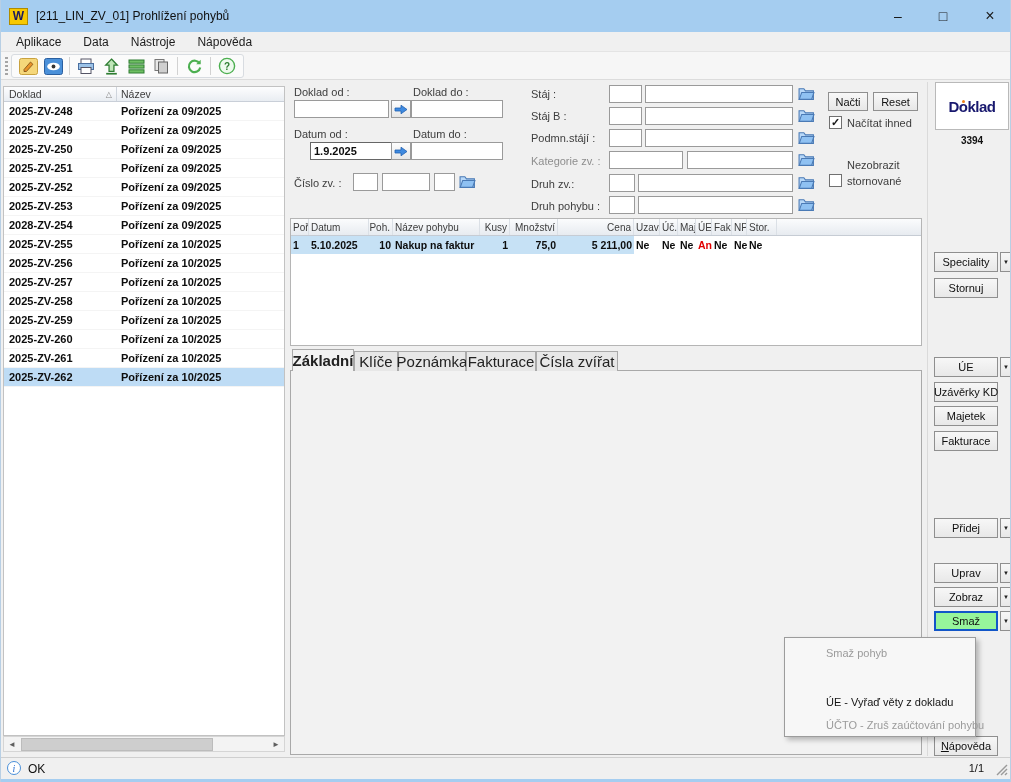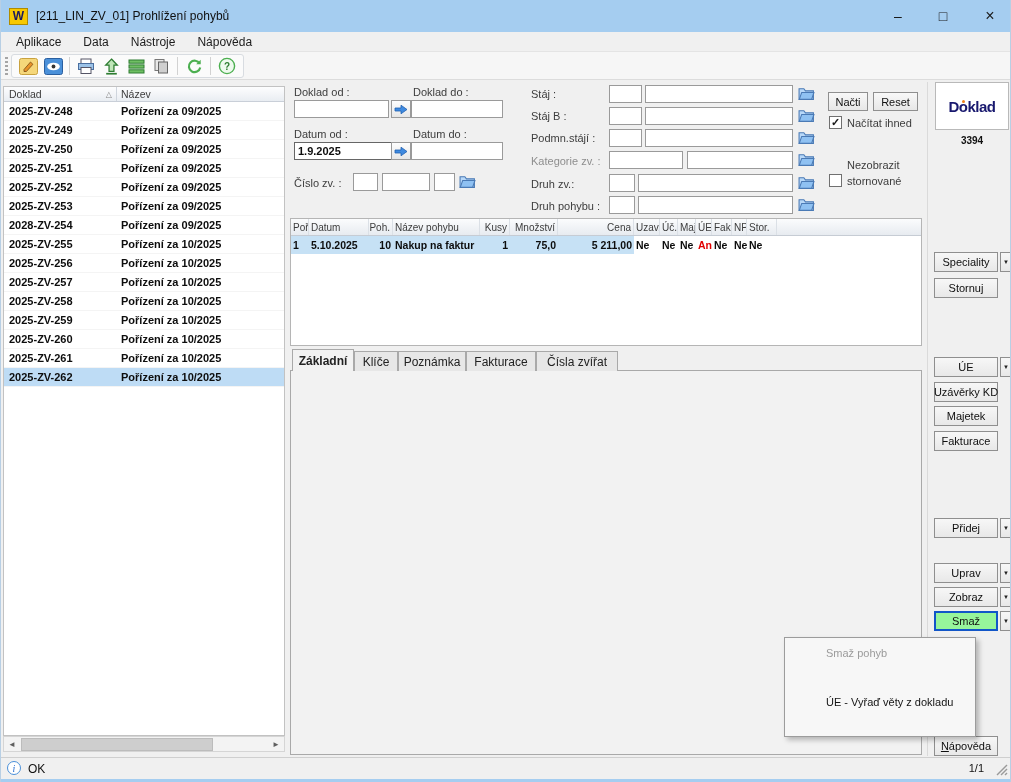--- a/index.html
+++ b/index.html
@@ -44,21 +44,21 @@
 .buildnum{position:absolute;left:934px;top:135px;width:74px;text-align:center;font-size:10px;font-weight:bold;color:#111}
 .gridbox{position:absolute;left:289px;top:218px;width:632px;height:128px;background:#fff;border:1px solid #b5b5b5}
 .ghead{display:flex;height:17px;background:linear-gradient(#fbfcfd,#e7ebf0);border-bottom:1px solid #c6ccd4;font-size:10px;color:#3c3c3c}
 .gh{padding:0 2px;display:flex;align-items:center;border-right:1px solid #dbe0e6;white-space:nowrap;overflow:hidden}
 .gh.r{justify-content:flex-end}
 .grow{display:flex;height:18px;font-size:10.5px;font-weight:bold;color:#0d0d0d}
 .gc{padding:0 2px;display:flex;align-items:center;white-space:nowrap;overflow:hidden}
 .gc.r{justify-content:flex-end}
 .gc.hl{background:#c6e1f5}
 .gc.red{color:#e00000}
-.tab{position:absolute;display:flex;align-items:center;justify-content:center;font-size:12px;border:1px solid #a9a9a9;border-bottom:none;background:#e7e7e7;color:#222;z-index:2}
+.tab{position:absolute;display:flex;align-items:center;justify-content:center;font-size:15px;border:1px solid #a9a9a9;border-bottom:none;background:#e7e7e7;color:#222;z-index:2}
 .tab.active{background:#f2f2f2;font-weight:bold;z-index:4}
 .tabpanel{position:absolute;left:289px;top:370px;width:632px;height:385px;background:#f2f2f2;border:1px solid #a9a9a9;z-index:1}
 .grp{position:absolute;border:1px solid #cbcbcb;border-radius:2px}
 .grptitle{position:absolute;top:-7px;left:10px;background:#f2f2f2;padding:0 4px;font-size:11px;font-weight:bold;color:#141414;white-space:nowrap}
 .unit{position:absolute;font-size:11px;color:#3d3d3d}
 .sbtn{position:absolute;left:933px;width:64px;height:20px;background:linear-gradient(#f7f7f7,#e8e8e8);border:1px solid #8f8f8f;font-size:11px;color:#0f0f0f;display:flex;align-items:center;justify-content:center;white-space:nowrap}
 .sbtn span{display:block}
 .sbtn.nap span::first-letter{text-decoration:underline}
 .sbtn.green{background:#97f59b;border:2px solid #1256c8}
 .sarr{position:absolute;left:999px;width:12px;height:20px;background:linear-gradient(#f7f7f7,#e8e8e8);border:1px solid #8f8f8f;font-size:6px;color:#222;display:flex;align-items:center;justify-content:center}
@@ -234,21 +234,21 @@
   <div class="inp" style="left:293px;top:100px;width:95px;height:18px"></div>
   <div class="arrbtn" style="left:390px;top:100px">
       <svg width="14" height="11" viewBox="0 0 14 11">
         <path d="M1 4 h6 V1.2 L13 5.5 7 9.8 V7 H1 z" fill="#3f8ae0" stroke="#1f5fb0" stroke-width="0.8"></path>
       </svg>
     </div>
   <div class="lbl" style="left:412px;top:86px">Doklad do :</div>
   <div class="inp" style="left:410px;top:100px;width:92px;height:18px"></div>
 
   <div class="lbl" style="left:293px;top:128px">Datum od :</div>
-  <div class="inp" style="left:293px;top:142px;width:103px;height:18px;border-color:#666">1.9.2025</div>
+  <div class="inp" style="left:309px;top:142px;width:103px;height:18px;border-color:#666">1.9.2025</div>
   <div class="arrbtn" style="left:390px;top:142px">
       <svg width="14" height="11" viewBox="0 0 14 11">
         <path d="M1 4 h6 V1.2 L13 5.5 7 9.8 V7 H1 z" fill="#3f8ae0" stroke="#1f5fb0" stroke-width="0.8"></path>
       </svg>
     </div>
   <div class="lbl" style="left:412px;top:128px">Datum do :</div>
   <div class="inp" style="left:410px;top:142px;width:92px;height:18px"></div>
 
   <div class="lbl" style="left:293px;top:177px">Číslo zv. :</div>
   <div class="inp" style="left:352px;top:173px;width:25px;height:18px"></div>
@@ -484,20 +484,21 @@
       <span>Smaž</span>
     </div>
   <div class="sarr" style="top:611px">▼</div>
   <div class="sbtn nap" style="top:736px">
       <span>Nápověda</span>
     </div>
 
   <div class="cmenu">
     <div class="cmi dis" style="top:3px">Smaž pohyb</div>
     <div class="cmi" style="top:52px">ÚE - Vyřaď věty z dokladu</div>
+    <div class="cmi dis" style="top:75px">ÚČTO - Zruš zaúčtování pohybu</div>
   </div>
 
   <div class="statusbar">
     <div class="sb-ico">i</div>
     <div class="sb-ok">OK</div>
     <div class="sb-pager">1/1</div>
     <svg style="position:absolute;right:2px;top:6px" width="12" height="12">
         <g stroke="#9a9a9a" stroke-width="1.5">
           <line x1="11" y1="1" x2="1" y2="11"></line>
           <line x1="11" y1="5" x2="5" y2="11"></line>

